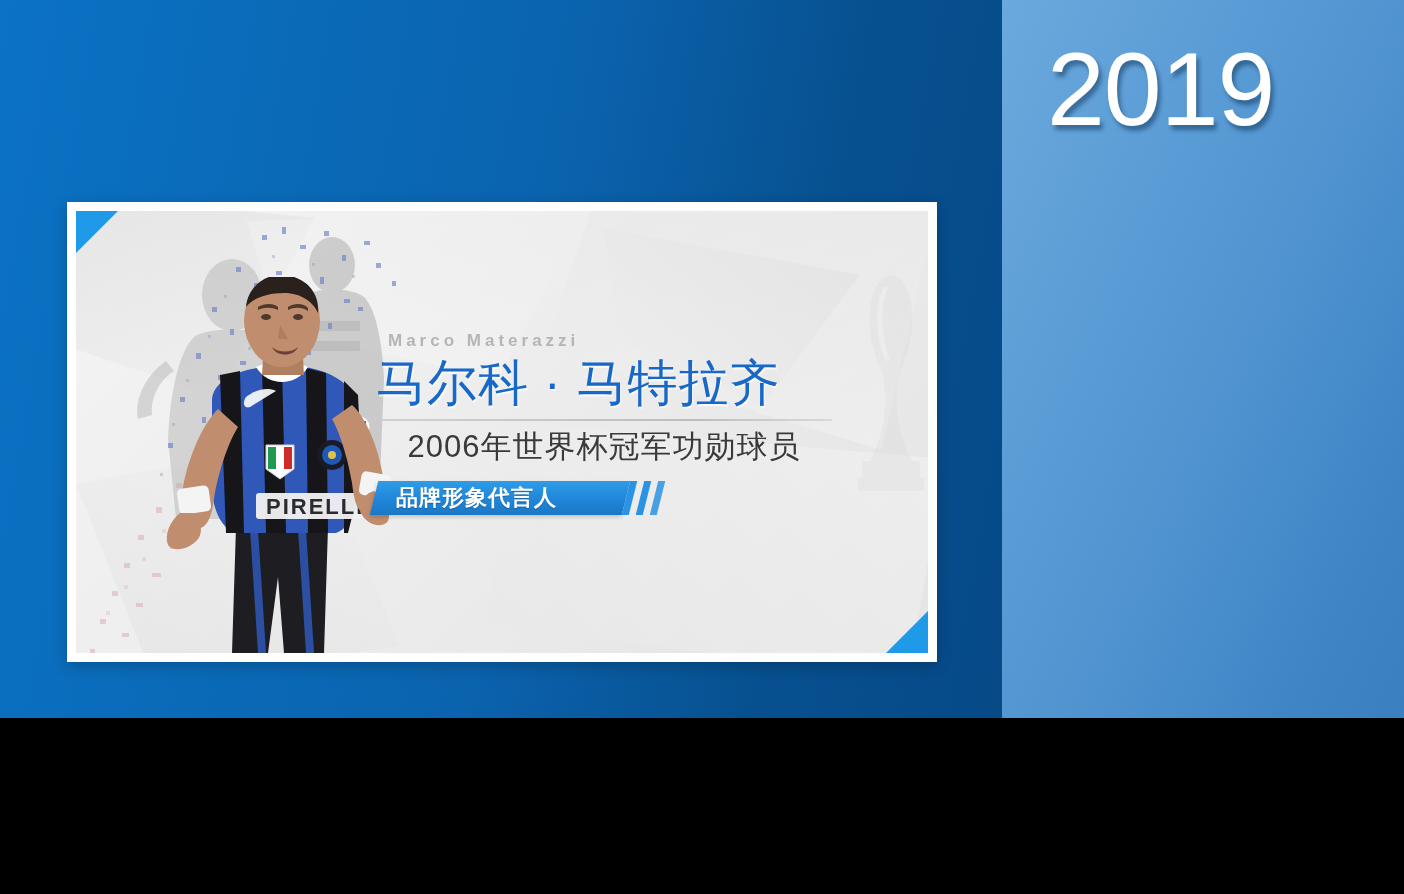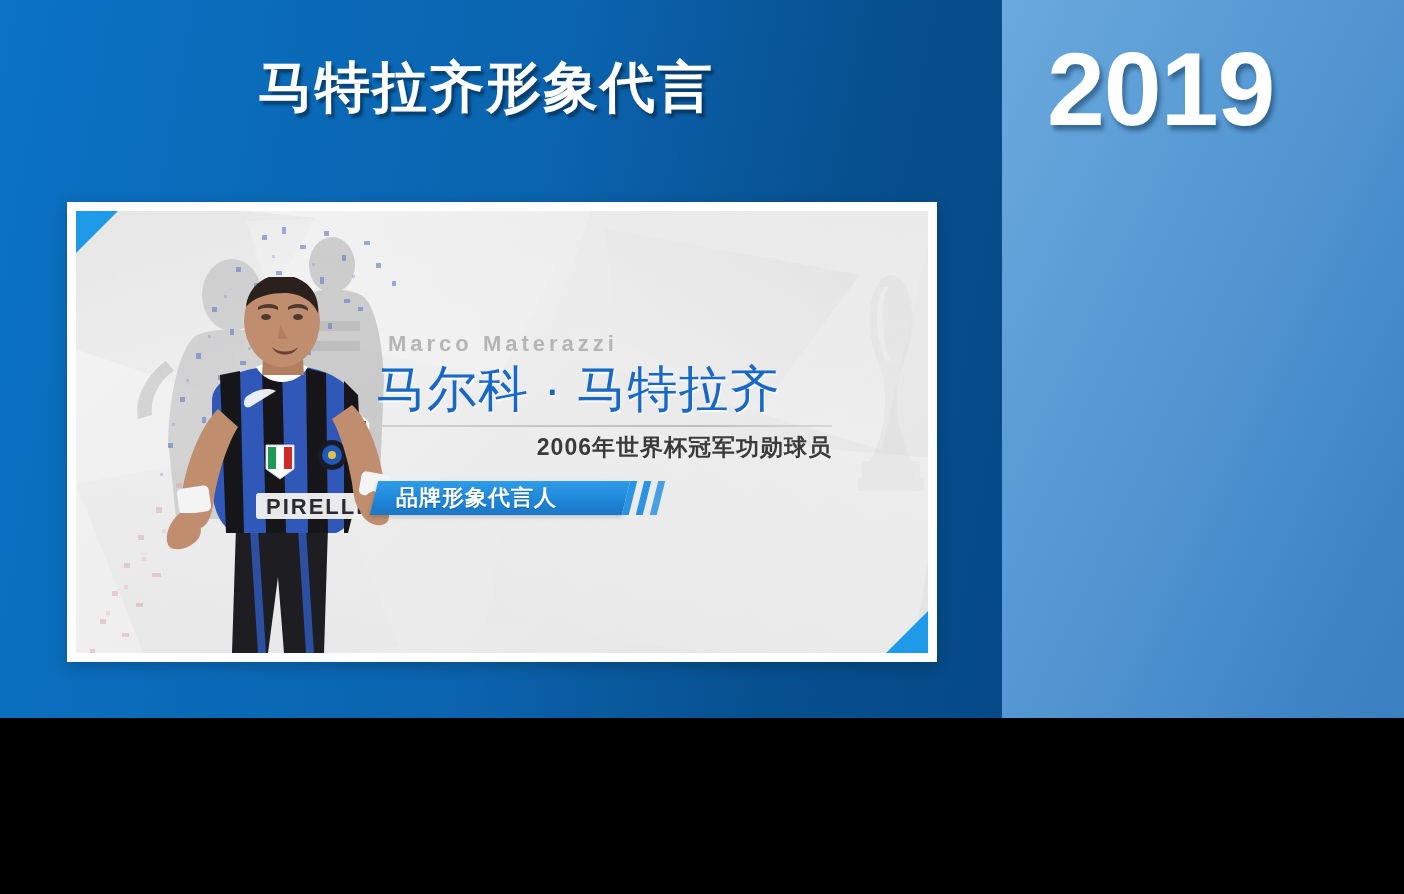--- a/index.html
+++ b/index.html
@@ -23,21 +23,21 @@
   .slide-title{
     position:absolute;left:258px;top:60px;
     font-size:55px;font-weight:bold;color:#ffffff;letter-spacing:2px;
     text-shadow:3px 4px 3px rgba(0,0,0,.40);
     white-space:nowrap;line-height:1;
   }
 
   
   .year{
     position:absolute;left:1047px;top:37px;
-    font-size:104px;font-weight:bold;color:#ffffff;letter-spacing:-1px;
+    font-size:104px;font-weight:normal;color:#ffffff;letter-spacing:-1px;
     text-shadow:3px 5px 4px rgba(4,40,74,.45);
     line-height:1;
   }
 
   
   .card-frame{
     position:absolute;left:67px;top:202px;width:870px;height:460px;
     background:#ffffff;
     box-shadow:0 4px 14px rgba(0,0,0,.22);
     padding:9px;box-sizing:border-box;
@@ -77,32 +77,32 @@
   
   .particles{position:absolute;left:0;top:0;width:420px;height:420px;opacity:.85;}
   .particles-red{position:absolute;left:0;top:200px;width:300px;height:260px;opacity:.75;}
 
   
   .player{position:absolute;left:40px;top:66px;width:330px;height:376px;}
 
   
   .txt{position:absolute;left:300px;top:120px;width:460px;}
   .eng{
-    font-size:22px;color:#b5b5b5;letter-spacing:4px;font-weight:bold;
+    font-size:17px;color:#b5b5b5;letter-spacing:4px;font-weight:bold;
     padding-left:12px;margin-bottom:6px;white-space:nowrap;
   }
   .cn-name{
     font-size:50px;font-weight:normal;color:#1868c8;letter-spacing:1px;
     line-height:1.05;white-space:nowrap;
     text-shadow:1px 2px 1px rgba(255,255,255,.8);
   }
   .divider{height:2px;background:linear-gradient(90deg,#d0d0d0,#bdbdbd 70%,#d8d8d8);margin:9px 0 5px 4px;width:452px;}
   .sub{
-    font-size:23px;color:#3a3a3a;font-weight:bold;letter-spacing:1px;
-    text-align:right;white-space:nowrap;padding-right:4px;
+    font-size:31px;color:#3a3a3a;font-weight:normal;letter-spacing:1px;
+    text-align:center;white-space:nowrap;padding-right:4px;
   }
 
   .ribbon{
     position:absolute;left:298px;top:270px;height:34px;width:252px;
     background:linear-gradient(180deg,#2f9ce8 0%,#1f86d8 55%,#1b77c6 100%);
     transform:skewX(-14deg);
     box-shadow:0 2px 4px rgba(0,0,0,.18);
   }
   .ribbon-label{
     transform:skewX(14deg);
@@ -119,21 +119,20 @@
 </head>
 <body>
 
 <div class="stage">
 
   <div class="slide">
 
     <div class="bg-left"></div>
     <div class="bg-right"></div>
 
-    <div class="slide-title">马特拉齐形象代言</div>
     <div class="year">2019</div>
 
     <div class="card-frame">
       <div class="card">
 
         <div class="facet f1"></div>
         <div class="facet f2"></div>
         <div class="facet f3"></div>
         <div class="facet f4"></div>
         <div class="facet f5"></div>

